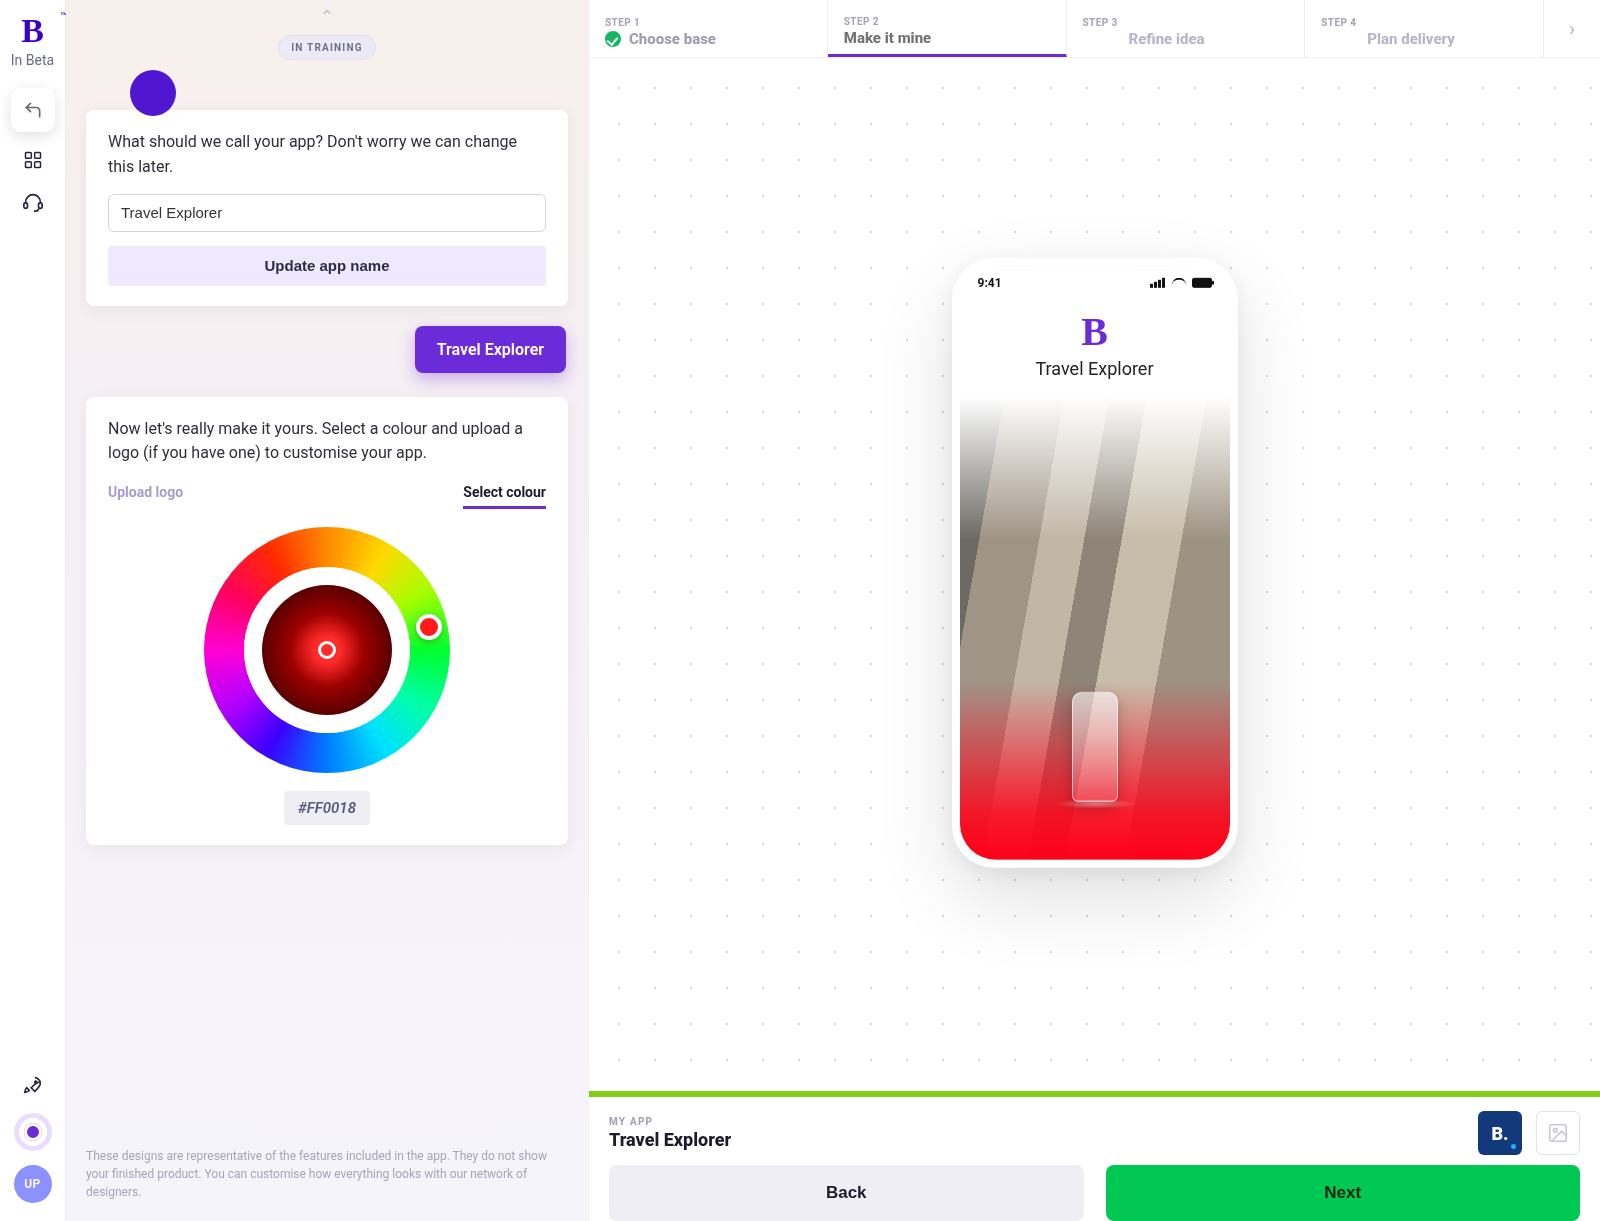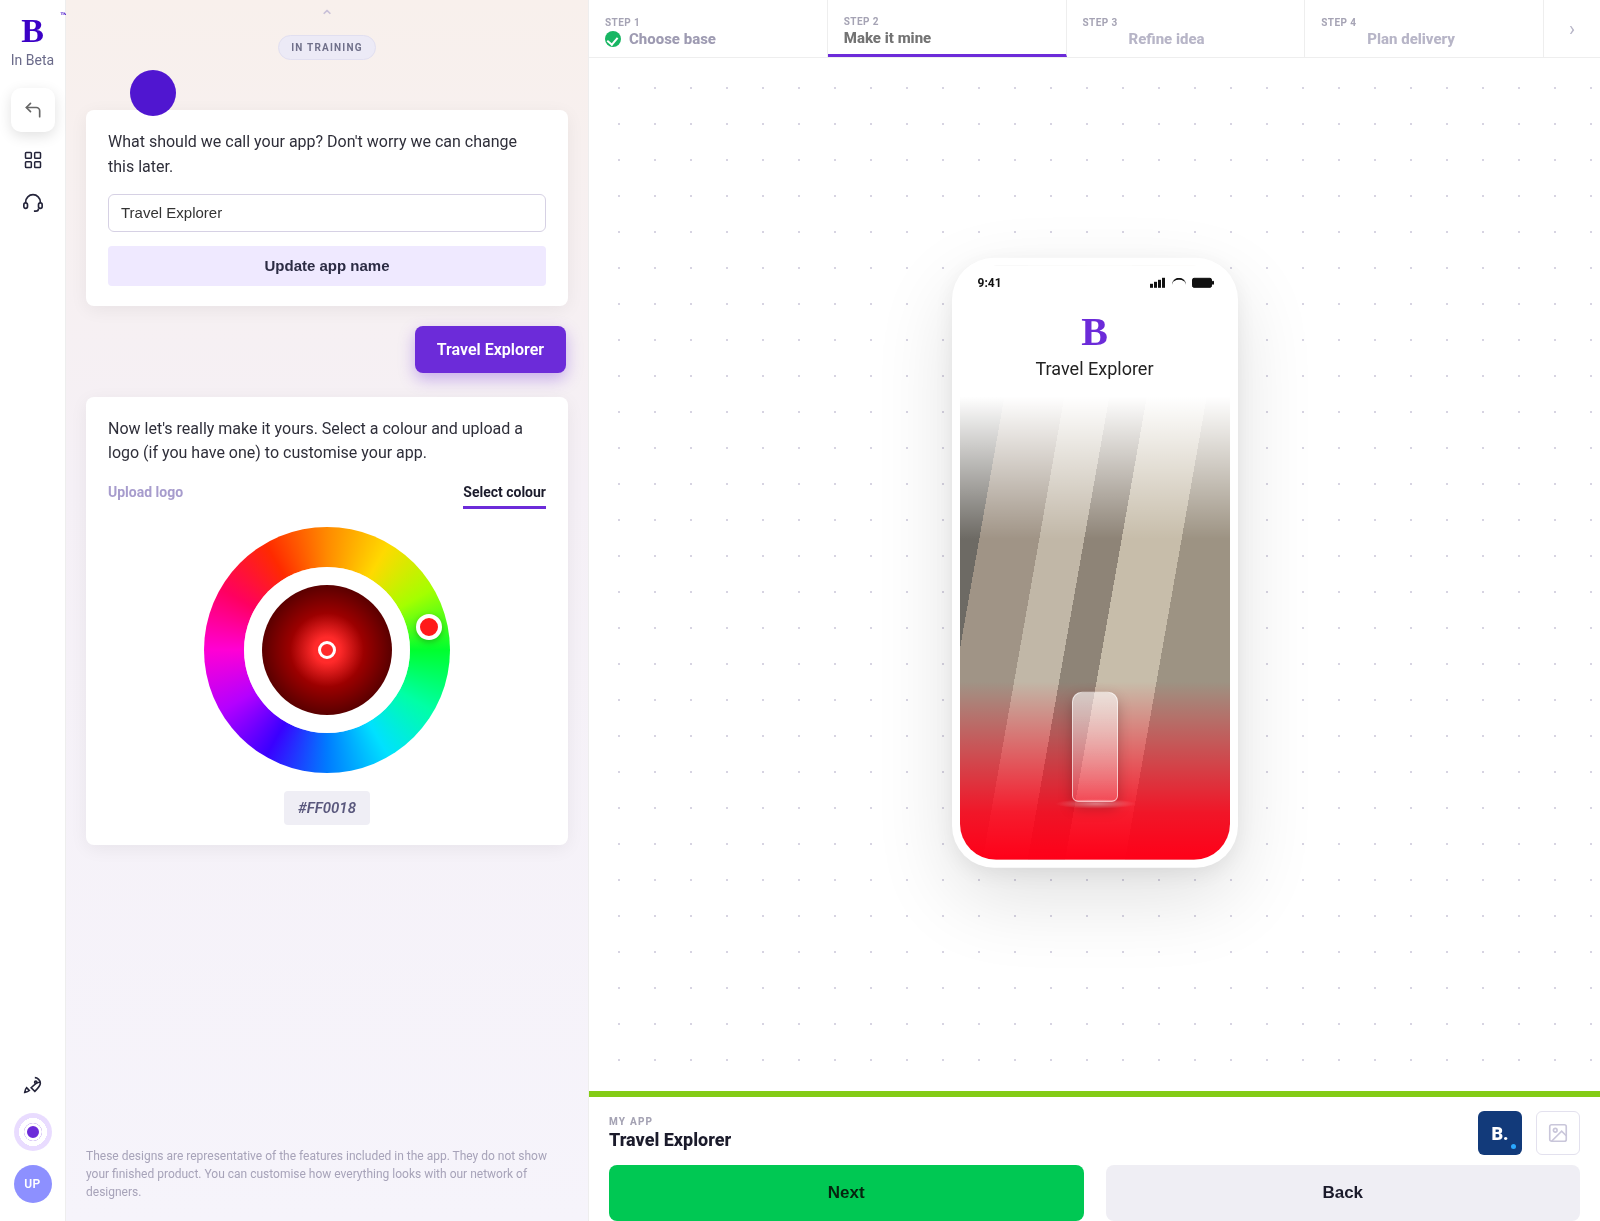--- a/index.html
+++ b/index.html
@@ -416,19 +416,19 @@
           <span>
             <svg width="22" height="22" viewBox="0 0 24 24" fill="none" stroke="currentColor" stroke-width="1.8">
                 <rect x="3" y="3" width="18" height="18" rx="2"></rect>
                 <circle cx="9" cy="9" r="2"></circle>
                 <path d="M21 15l-5-5L5 21"></path>
               </svg>
           </span>
         </div>
       </div>
       <div class="footer-buttons">
+        <button class="btn back">Back</button>
         <button class="btn next">Next</button>
-        <button class="btn back">Back</button>
       </div>
     </footer>
 
   </section>
 </div>
 
 </body></html>

